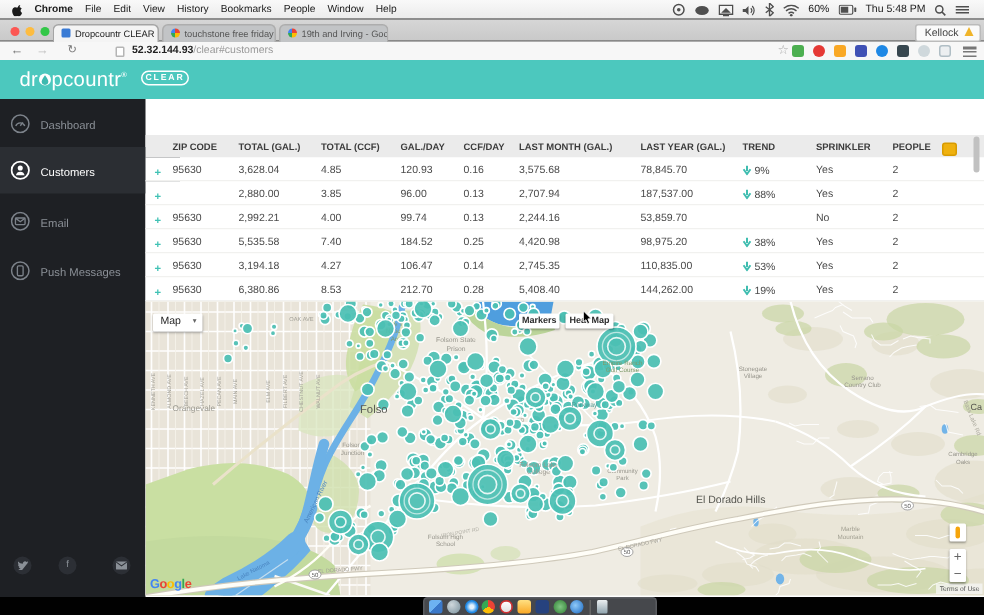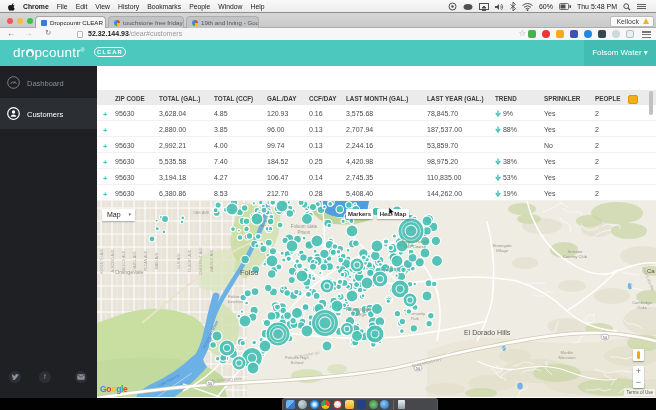--- a/index.html
+++ b/index.html
@@ -177,39 +177,53 @@
         <div></div>
         <div></div>
         <div></div>
       </div>
   </div>
   <div id="teal">
     <div id="logo">dr<span id="drop-o"><svg width="6" height="7" viewBox="0 0 6 7">
             <path d="M3,0.2 C4.2,1.8 5.2,3.2 5.2,4.4 A2.2,2.2 0 0 1 0.8,4.4 C0.8,3.2 1.8,1.8 3,0.2 Z" fill="#3db9af"></path>
           </svg></span>pcountr<sup>®</sup></div>
     <div id="clearbadge">CLEAR</div>
-    <div id="folsom">Folsom Water ▾</div>
   </div>
   <div id="app">
     <div id="sidebar">
       <div class="sitem" style="top:1px;">
         <svg width="13" height="13" viewBox="0 0 13 13">
             <circle cx="6.5" cy="6.5" r="5.8" fill="none" stroke="#7c828a" stroke-width="1"></circle>
             <path d="M3.5,8 A3.2,3.2 0 0 1 9.5,8" fill="none" stroke="#7c828a" stroke-width="0.9"></path>
             <line x1="6.5" y1="7.8" x2="8.3" y2="5.6" stroke="#7c828a" stroke-width="0.9"></line>
           </svg>
         <span class="tx">Dashboard</span>
         </div>
       <div class="sitem active" style="top:32px;">
         <svg width="13" height="13" viewBox="0 0 13 13">
             <circle cx="6.5" cy="6.5" r="5.8" fill="none" stroke="#fff" stroke-width="1.2"></circle>
             <circle cx="6.5" cy="5" r="1.7" fill="#fff"></circle>
             <path d="M3.6,9.8 A3,3 0 0 1 9.4,9.8 Z" fill="#fff"></path>
           </svg>
         <span class="tx">Customers</span>
+        </div>
+      <div class="sitem" style="top:66px;">
+        <svg width="13" height="13" viewBox="0 0 13 13">
+            <circle cx="6.5" cy="6.5" r="5.8" fill="none" stroke="#7c828a" stroke-width="1"></circle>
+            <rect x="3.3" y="4.3" width="6.4" height="4.4" rx="0.5" fill="none" stroke="#7c828a" stroke-width="0.9"></rect>
+            <path d="M3.5,4.6 L6.5,6.8 L9.5,4.6" fill="none" stroke="#7c828a" stroke-width="0.9"></path>
+          </svg>
+        <span class="tx">Email</span>
+        </div>
+      <div class="sitem" style="top:99px;">
+        <svg width="13" height="13" viewBox="0 0 13 13">
+            <circle cx="6.5" cy="6.5" r="5.8" fill="none" stroke="#7c828a" stroke-width="1"></circle>
+            <rect x="4.6" y="3.2" width="3.8" height="6.6" rx="0.8" fill="none" stroke="#7c828a" stroke-width="0.9"></rect>
+          </svg>
+        <span class="tx">Push Messages</span>
         </div>
       <div class="socials">
         <div class="soc" style="left:9px;"><svg width="7" height="6" viewBox="0 0 7 6" style="margin-top:3px;">
               <path d="M7,0.7 C6.7,0.85 6.5,0.9 6.2,0.95 C6.5,0.75 6.7,0.5 6.8,0.2 C6.5,0.4 6.2,0.5 5.8,0.6 C5.5,0.3 5.1,0.1 4.7,0.1 C3.9,0.1 3.2,0.8 3.2,1.6 C3.2,1.7 3.2,1.8 3.25,1.9 C2,1.85 0.9,1.25 0.2,0.35 C0.05,0.6 0,0.85 0,1.15 C0,1.65 0.25,2.1 0.65,2.4 C0.4,2.4 0.2,2.33 0,2.2 L0,2.25 C0,3 0.5,3.6 1.2,3.75 C1.05,3.8 0.9,3.8 0.75,3.8 C0.65,3.8 0.55,3.8 0.45,3.77 C0.65,4.4 1.2,4.83 1.9,4.85 C1.37,5.25 0.7,5.5 0,5.5 C1.2,5.5 0.35,5.5 0.25,5.48 C0.95,5.93 1.75,6.2 2.6,6.2" fill="#8a9097"></path>
               <ellipse cx="3.5" cy="3" rx="3.4" ry="2.9" fill="none"></ellipse>
             </svg></div>
         <div class="soc" style="left:39px;">f</div>
         <div class="soc" style="left:75px;"><svg width="8" height="6" viewBox="0 0 8 6" style="margin-top:3px;">
               <rect x="0.3" y="0.3" width="7.4" height="5.4" rx="0.6" fill="#8a9097"></rect>
               <path d="M0.5,0.7 L4,3.3 L7.5,0.7" stroke="#2c2f35" stroke-width="0.7" fill="none"></path>

